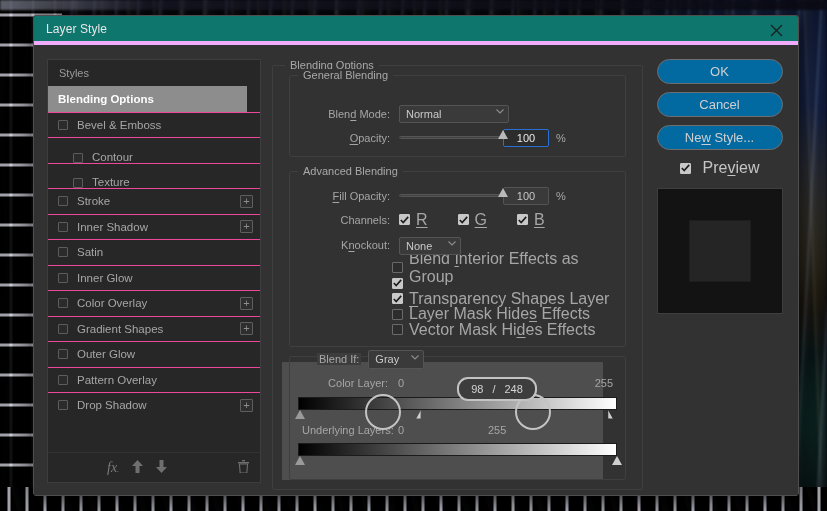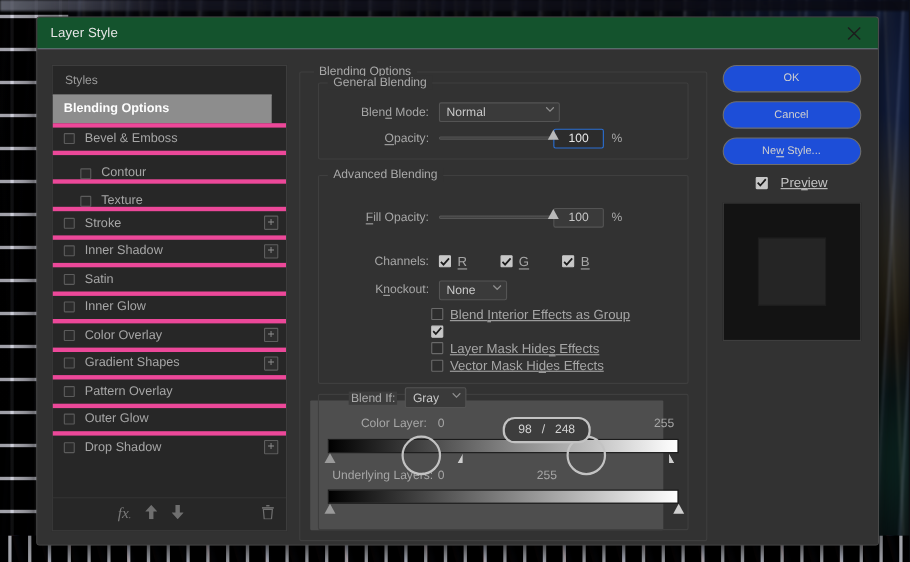--- a/index.html
+++ b/index.html
@@ -69,22 +69,22 @@
 
   
   #dialog {
     position:absolute; left:33px; top:15px; width:766px; height:481px;
     background:#323232;
     border:1px solid #4e4e4e;
     border-radius:3px;
     box-shadow: 0 4px 18px rgba(0,0,0,0.75);
   }
   #titlebar {
-    height:29px; background:#14532d;
-    border-bottom:1px solid #f0abfc;
+    height:29px; background:#0f766e;
+    border-bottom:4px solid #f0abfc;
     border-radius:2px 2px 0 0;
     display:flex; align-items:center; position:relative;
   }
   #titlebar .title {
     margin-left:12px; font-size:12px; color:#e7e7e7; letter-spacing:.1px;
   }
   #close-btn {
     position:absolute; right:0; top:0; width:44px; height:28px;
     display:flex; align-items:center; justify-content:center;
     color:#1d1d1d; font-size:15px; line-height:1;
@@ -103,21 +103,21 @@
     width:214px; background:#272727; border:1px solid #3d3d3d;
     display:flex; flex-direction:column;
   }
   #styles-header {
     height:26px; display:flex; align-items:center; padding-left:11px;
     font-size:11px; color:#9b9b9b;
   }
   #styles-list { flex:1; }
   .style-row {
     height:25.5px; display:flex; align-items:center;
-    border-top:4px solid #ec4899;
+    border-top:1px solid #ec4899;
     padding-left:10px; padding-right:7px;
     font-size:11.5px; color:#a6a6a6; position:relative;
   }
   .style-row.selected {
     background:#8d8d8d; color:#fdfdfd; font-weight:bold;
     border-top:1px solid #8d8d8d;
     width:199px;
   }
   .style-row.indent { padding-left:25px;align-items:flex-end; }
   .style-row .cb {
@@ -194,21 +194,21 @@
   .pct { font-size:11px; color:#a6a6a6; margin-left:7px; }
 
   .chk {
     width:11px; height:11px; border:1px solid #6a6a6a; background:#2d2d2d;
     border-radius:1px; display:inline-flex; align-items:center; justify-content:center;
     flex:0 0 auto;
   }
   .chk.on { background:#c8c8c8; border-color:#c8c8c8; }
   .chk.on svg { display:block; }
   .chk svg { display:none; }
-  .chk-label { font-size:12px; color:#a6a6a6; margin-left:6px;text-decoration:underline; }
+  .chk-label { font-size:16px; color:#a6a6a6; margin-left:6px; }
   .chkrow { display:flex; align-items:center; height:15.5px; }
 
   
   #blendif-wrap { position:relative; margin-top:9px; }
   #blendif-highlight {
     position:absolute; left:-1px; top:6px; width:321px; height:118px;
     background:rgba(255,255,255,0.14); pointer-events:none; border-radius:1px;
   }
   .grad-track {
     height:13px; border:1px solid #1b1b1b;
@@ -240,22 +240,22 @@
   }
   .ann-rect {
     position:absolute; border:2px solid #c3c3c3; border-radius:11px;
     pointer-events:none;
   }
 
   
   #right { width:131px; display:flex; flex-direction:column; align-items:center; }
   button.ps-btn {
     width:126px; height:25px; margin-bottom:8px;
-    background:#1d4ed8; border:1px solid #6e6e6e; border-radius:13px;
-    color:#cfcfcf; font-size:10px; font-family:inherit; cursor:pointer;
+    background:#0369a1; border:1px solid #6e6e6e; border-radius:13px;
+    color:#cfcfcf; font-size:13px; font-family:inherit; cursor:pointer;
   }
   #preview-row { display:flex; align-items:center; gap:6px; margin-top:1px; margin-bottom:11px; }
   #preview-thumb {
     width:126px; height:126px; background:#131313; border:1px solid #3e3e3e;
     display:flex; align-items:center; justify-content:center;
   }
   #preview-thumb .inner {
     width:62px; height:62px; background:#252525; border:1px solid #1d1d1d;
   }
 </style>
@@ -335,26 +335,26 @@
         </div>
 
         <div class="style-row">
           <span class="cb"></span>
           <span>Gradient Shapes</span>
           <span class="plus">+</span>
         </div>
 
         <div class="style-row">
           <span class="cb"></span>
+          <span>Outer Glow</span>
+        </div>
+
+        <div class="style-row">
+          <span class="cb"></span>
           <span>Pattern Overlay</span>
-        </div>
-
-        <div class="style-row">
-          <span class="cb"></span>
-          <span>Outer Glow</span>
         </div>
 
         <div class="style-row">
           <span class="cb"></span>
           <span>Drop Shadow</span>
           <span class="plus">+</span>
         </div>
 
       </div>
 
@@ -381,21 +381,21 @@
     </div>
 
     <div id="center">
 
       <fieldset class="grp">
         <legend>Blending Options</legend>
 
         <div class="sub" style="padding-top:12px;">
           <span class="sub-legend">General Blending</span>
 
-          <div class="row" style="margin-top:3px;">
+          <div class="row" style="margin-top:15px;">
             <span class="lbl" style="width:92px;">Blen<span class="u">d</span> Mode:</span>
             <span class="selwrap" style="margin-left:9px;">
               <select class="ps" style="width:110px;" id="blendmode-sel"><option value="Normal">Normal</option><option value="Dissolve">Dissolve</option><option value="Darken">Darken</option><option value="Multiply">Multiply</option><option value="Screen">Screen</option><option value="Overlay">Overlay</option></select>
               <svg class="chev" viewBox="0 0 8 5">
                   <polyline points="0.5,0.5 4,4 7.5,0.5" fill="none" stroke="#8e8e8e" stroke-width="1.1"></polyline>
                 </svg>
             </span>
           </div>
 
           <div class="row" style="margin-top:3px;">
@@ -405,31 +405,31 @@
               <span class="slider-knob" id="op-knob" style="left: 99px;"></span>
             </span>
             <input class="numfld active" id="opacity-input" readonly="" value="100" style="">
             <span class="pct">%</span>
           </div>
         </div>
 
         <div class="sub" style="margin-top:14px; padding-top:12px;">
           <span class="sub-legend">Advanced Blending</span>
 
-          <div class="row" style="margin-top:15px;">
+          <div class="row" style="margin-top:1px;">
             <span class="lbl" style="width:92px;"><span class="u">F</span>ill Opacity:</span>
             <span style="margin-left:9px; width:104px; position:relative;">
               <span class="slider-track" style="display:block;"></span>
               <span class="slider-knob" id="fop-knob" style="left: 99px;"></span>
             </span>
             <input class="numfld" id="fill-opacity-input" readonly="" value="100" style="">
             <span class="pct">%</span>
           </div>
 
-          <div class="row" style="margin-top:19px;">
+          <div class="row" style="margin-top:3px;">
             <span class="lbl" style="width:92px;">Channels:</span>
             <span style="margin-left:9px; display:flex; align-items:center; gap:30px;">
               <span style="display:flex; align-items:center;">
                 <span class="chk on">
                     <svg width="9" height="8" viewBox="0 0 9 8">
                       <polyline points="0.8,4 3.2,6.6 8.2,0.9" fill="none" stroke="#1c1c1c" stroke-width="1.6"></polyline>
                     </svg>
                   </span>
                 <span class="chk-label u">R</span>
               </span>
@@ -468,20 +468,28 @@
               <span class="chk-label">Blend <span class="u">I</span>nterior Effects as Group</span>
             </div>
             <div class="chkrow">
               <span class="chk on">
                   <svg width="9" height="8" viewBox="0 0 9 8">
                     <polyline points="0.8,4 3.2,6.6 8.2,0.9" fill="none" stroke="#1c1c1c" stroke-width="1.6"></polyline>
                   </svg>
                 </span>
             </div>
             <div class="chkrow">
+              <span class="chk on">
+                  <svg width="9" height="8" viewBox="0 0 9 8">
+                    <polyline points="0.8,4 3.2,6.6 8.2,0.9" fill="none" stroke="#1c1c1c" stroke-width="1.6"></polyline>
+                  </svg>
+                </span>
+              <span class="chk-label"><span class="u">T</span>ransparency Shapes Layer</span>
+            </div>
+            <div class="chkrow">
               <span class="chk"></span>
               <span class="chk-label">Layer Mask Hide<span class="u">s</span> Effects</span>
             </div>
             <div class="chkrow">
               <span class="chk"></span>
               <span class="chk-label">Vector Mask Hi<span class="u">d</span>es Effects</span>
             </div>
           </div>
         </div>
 

